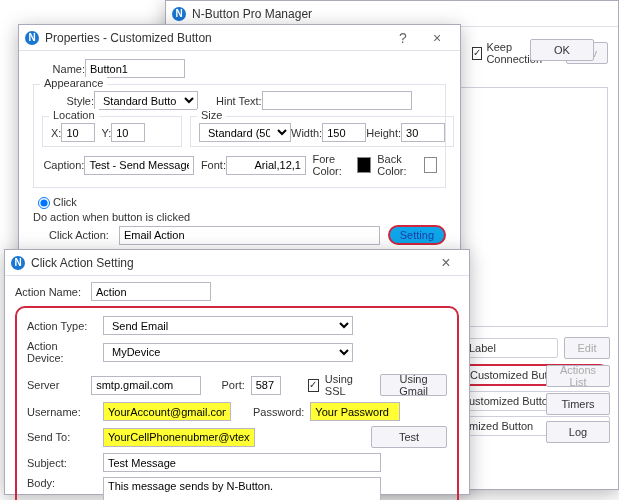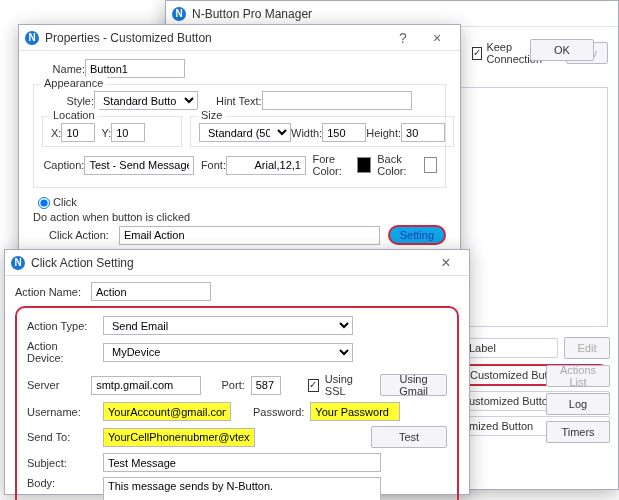--- a/index.html
+++ b/index.html
@@ -72,22 +72,22 @@
         <span class="lbtn" style="width:100px">Label</span>
         <button class="btn dis" style="width:46px">Edit</button>
       </div>
       <span class="lbtn sel">Customized Button</span>
       <span class="lbtn">ustomized Button</span>
       <span class="lbtn">mized Button</span>
     </div>
     <div class="sidepanel">
       <span style="height:22px"></span>
       <button class="btn dis" style="width:64px">Actions List</button>
+      <button class="btn" style="width:64px">Timers</button>
       <button class="btn" style="width:64px">Log</button>
-      <button class="btn" style="width:64px">Timers</button>
     </div>
     <div class="okbar">
       <button class="btn" style="width:64px">OK</button>
     </div>
   </div>
 </div>
 
 <div id="wProps" class="window">
   <div class="titlebar">
     <span class="app-icon">N</span>

